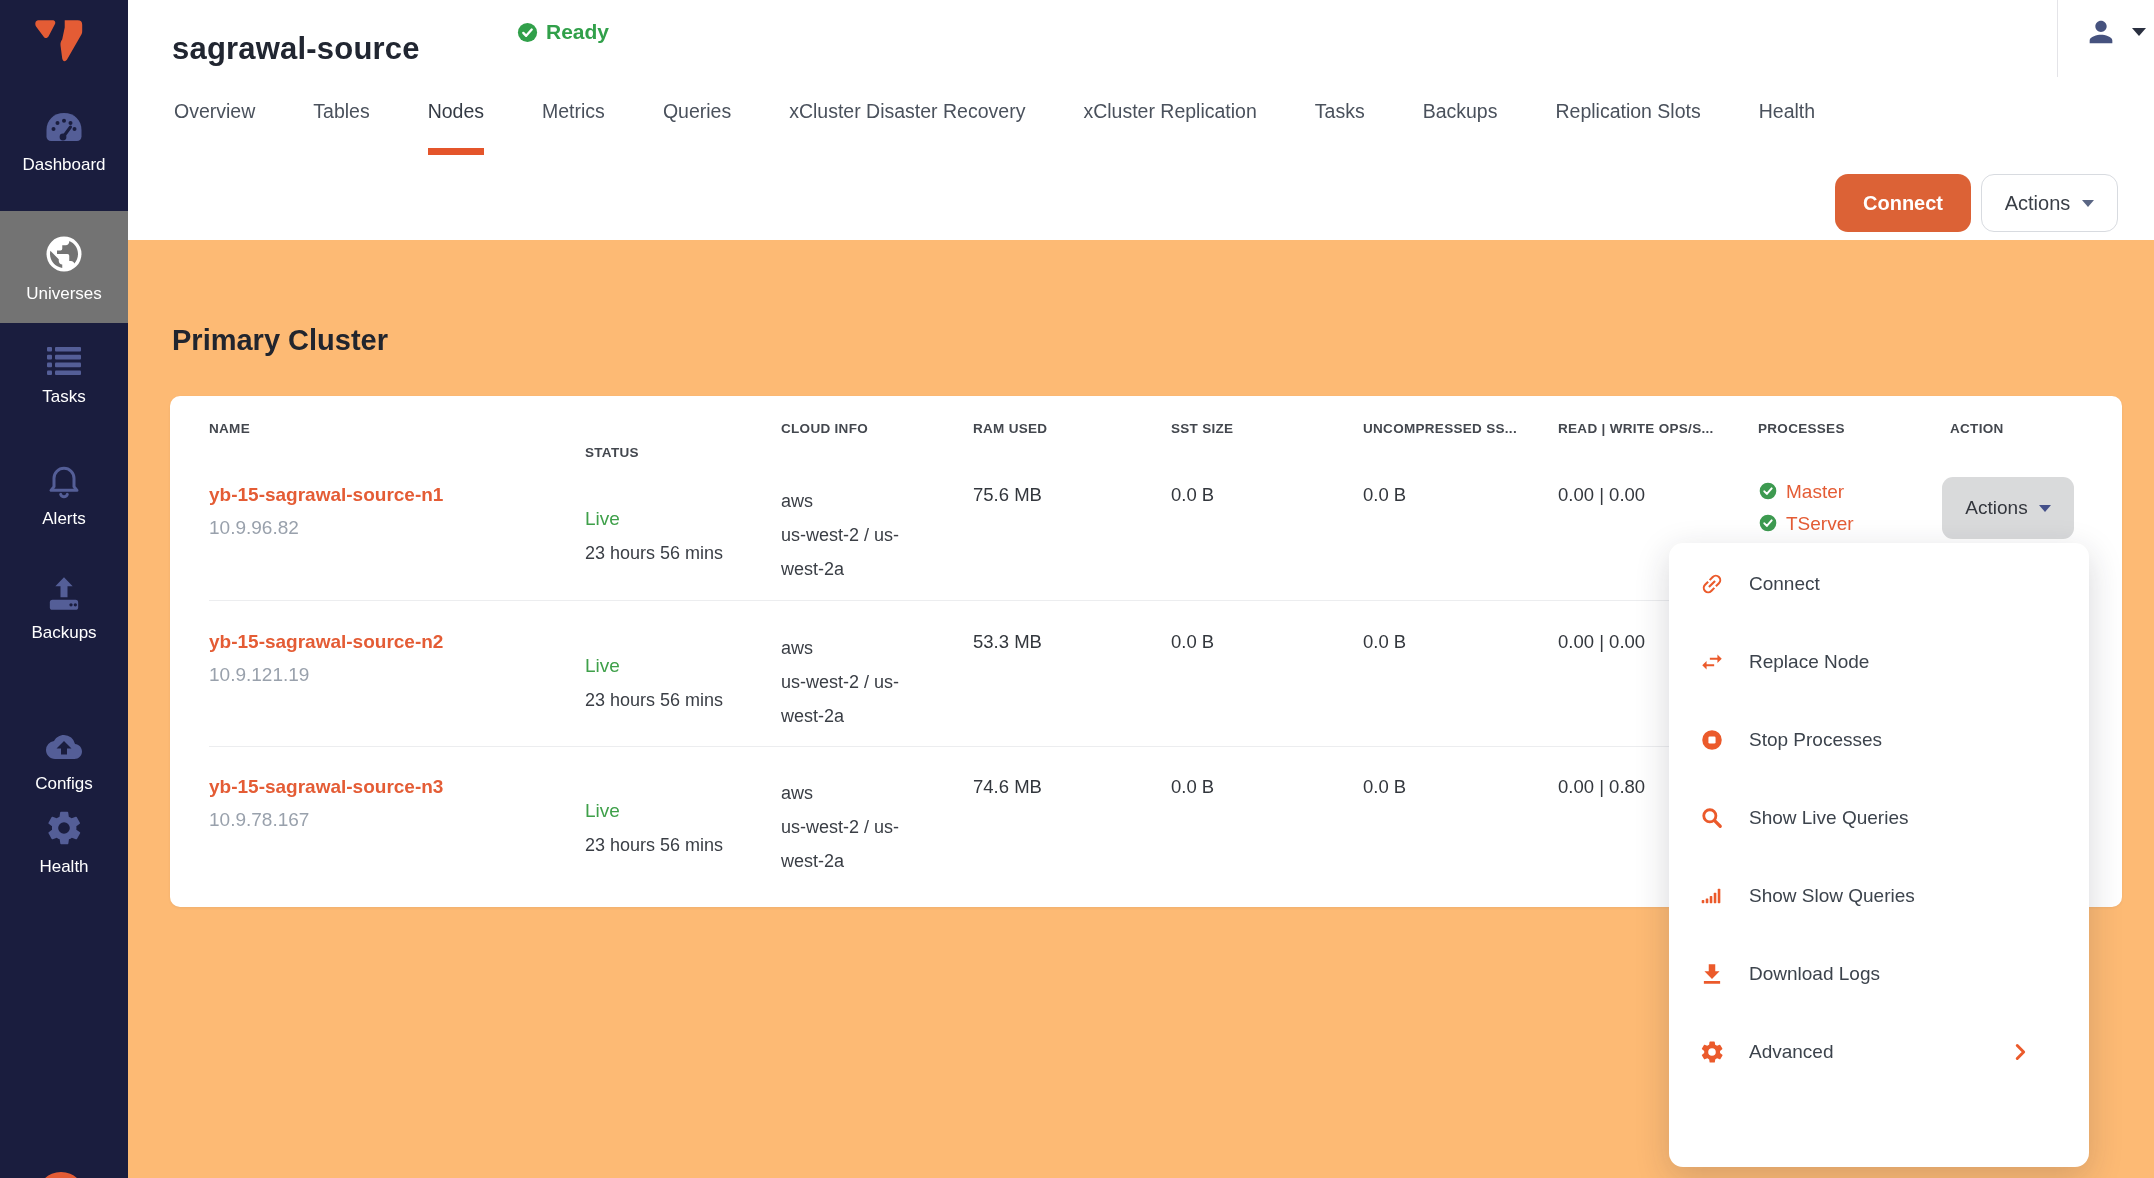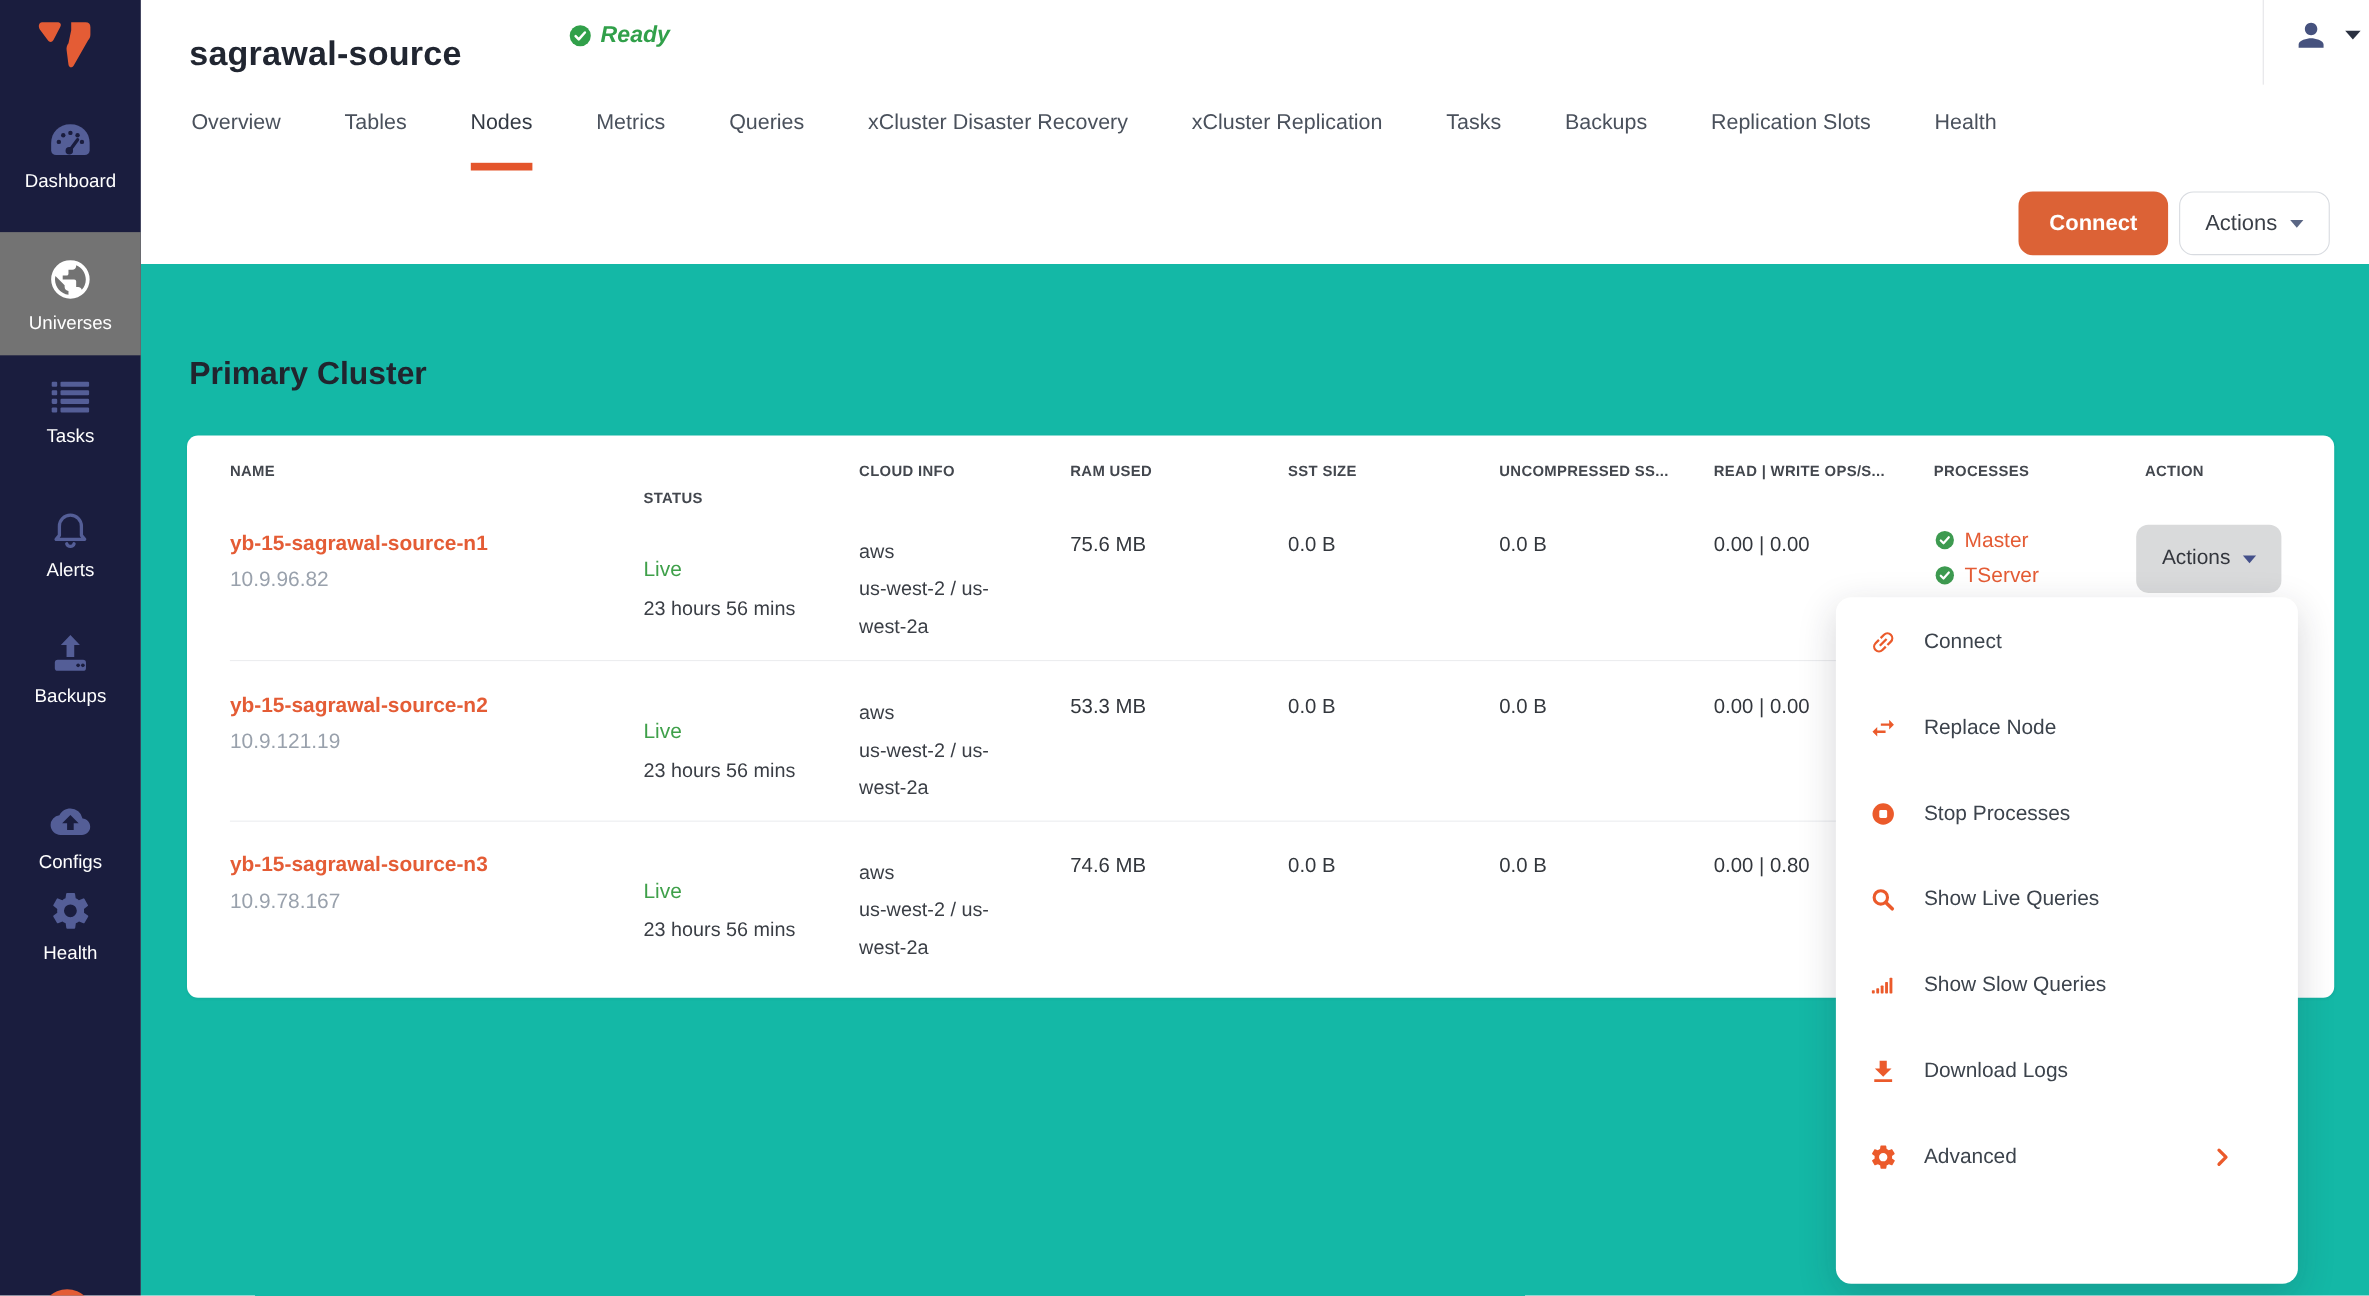--- a/index.html
+++ b/index.html
@@ -20,38 +20,38 @@
   .ni-alerts{top:446px;height:100px;}
   .ni-backups{top:560px;height:100px;}
   .ni-configs{top:715px;height:100px;}
   .ni-admin{top:794px;height:96px;}
   .help-bubble{position:absolute;left:37px;top:1172px;width:48px;height:48px;border-radius:50%;
                background:#E45C35;z-index:7;}
 
   
   .topbar{position:absolute;left:128px;top:0;width:2026px;height:240px;background:#FFFFFF;}
   .uni-title{position:absolute;left:44px;top:10px;font-size:31px;font-weight:800;color:#212631;letter-spacing:.2px;}
-  .ready-badge{position:absolute;left:388px;top:20px;display:flex;align-items:center;gap:7px;font-style:italic;}
+  .ready-badge{position:absolute;left:388px;top:20px;display:flex;align-items:center;gap:7px;}
   .ready-badge .rlabel{color:#31A04A;font-size:21px;font-weight:700;}
   .topbar-divider{position:absolute;left:1929px;top:0;width:1px;height:77px;background:#E4E4E8;}
   .avatar-wrap{position:absolute;left:1956px;top:14px;display:flex;align-items:center;gap:14px;cursor:pointer;}
   .caret{width:0;height:0;border-left:7px solid transparent;border-right:7px solid transparent;border-top:8px solid #2A3040;}
   .tabs{position:absolute;left:46px;top:100px;display:flex;gap:58px;}
   .tab{position:relative;font-size:19.5px;color:#4A515C;cursor:pointer;white-space:nowrap;}
   .tab.active{color:#343A44;}
   .tab.active::after{content:"";position:absolute;left:0;right:0;top:48px;height:7px;background:#E4552B;}
   .btn-connect{position:absolute;left:1707px;top:174px;width:136px;height:58px;border:none;border-radius:13px;
                background:#DC6236;color:#FFFFFF;font-size:20px;font-weight:700;font-family:inherit;cursor:pointer;}
   .btn-actions-top{position:absolute;left:1853px;top:174px;width:137px;height:58px;border-radius:13px;
                background:#FFFFFF;border:1.5px solid #D8DBE0;display:flex;align-items:center;justify-content:center;gap:12px;
                font-size:20px;color:#3A3F47;cursor:pointer;}
   .btn-actions-top .caret{border-top-color:#5A6684;border-left-width:6px;border-right-width:6px;border-top-width:7px;}
 
   
-  .content{position:absolute;left:128px;top:240px;width:2026px;height:938px;background:#14b8a6;}
+  .content{position:absolute;left:128px;top:240px;width:2026px;height:938px;background:#fdba74;}
   .section-heading{position:absolute;left:44px;top:60px;font-size:29px;font-weight:800;color:#21252E;}
   .card{position:absolute;left:42px;top:156px;width:1952px;height:511px;background:#FFFFFF;border-radius:10px;
         box-shadow:0 1px 3px rgba(20,24,40,.06);}
   .thead{position:absolute;top:25px;font-size:13.5px;font-weight:600;color:#43474E;letter-spacing:.3px;white-space:nowrap;}
   .c0{left:39px;} .c1{left:415px;margin-top:24px;} .c2{left:611px;} .c3{left:803px;} .c4{left:1001px;}
   .c5{left:1193px;} .c6{left:1388px;} .c7{left:1588px;} .c8{left:1780px;}
   .trow{position:absolute;left:0;right:0;height:150px;}
   .trow .cell{position:absolute;top:0;white-space:nowrap;}
   .row1{top:88px;} .row2{top:235px;} .row3{top:380px;}
   .sep{position:absolute;left:39px;right:39px;height:1px;background:#ECEDEF;}

